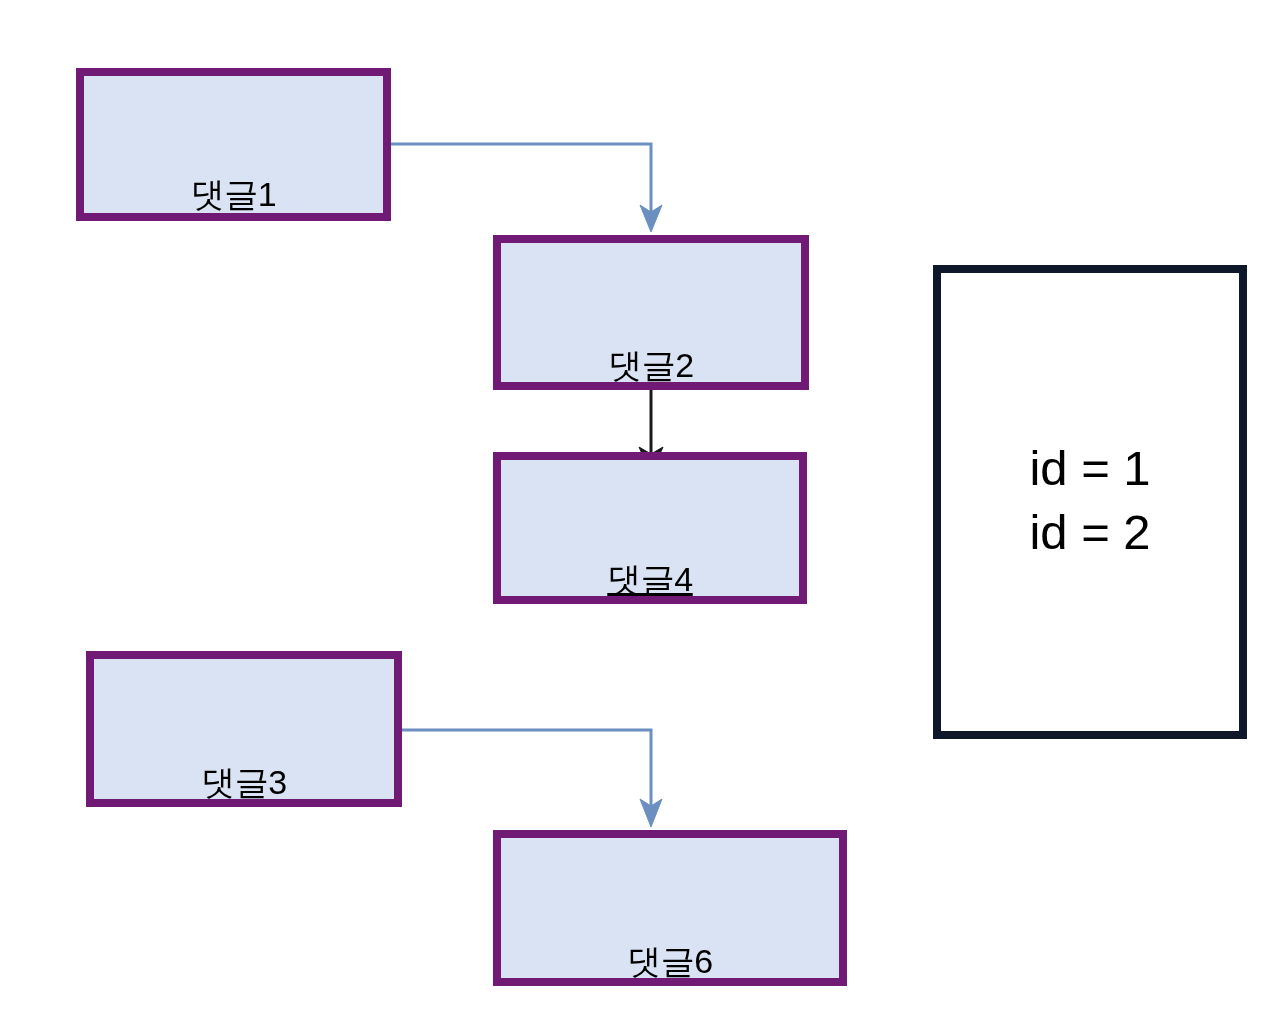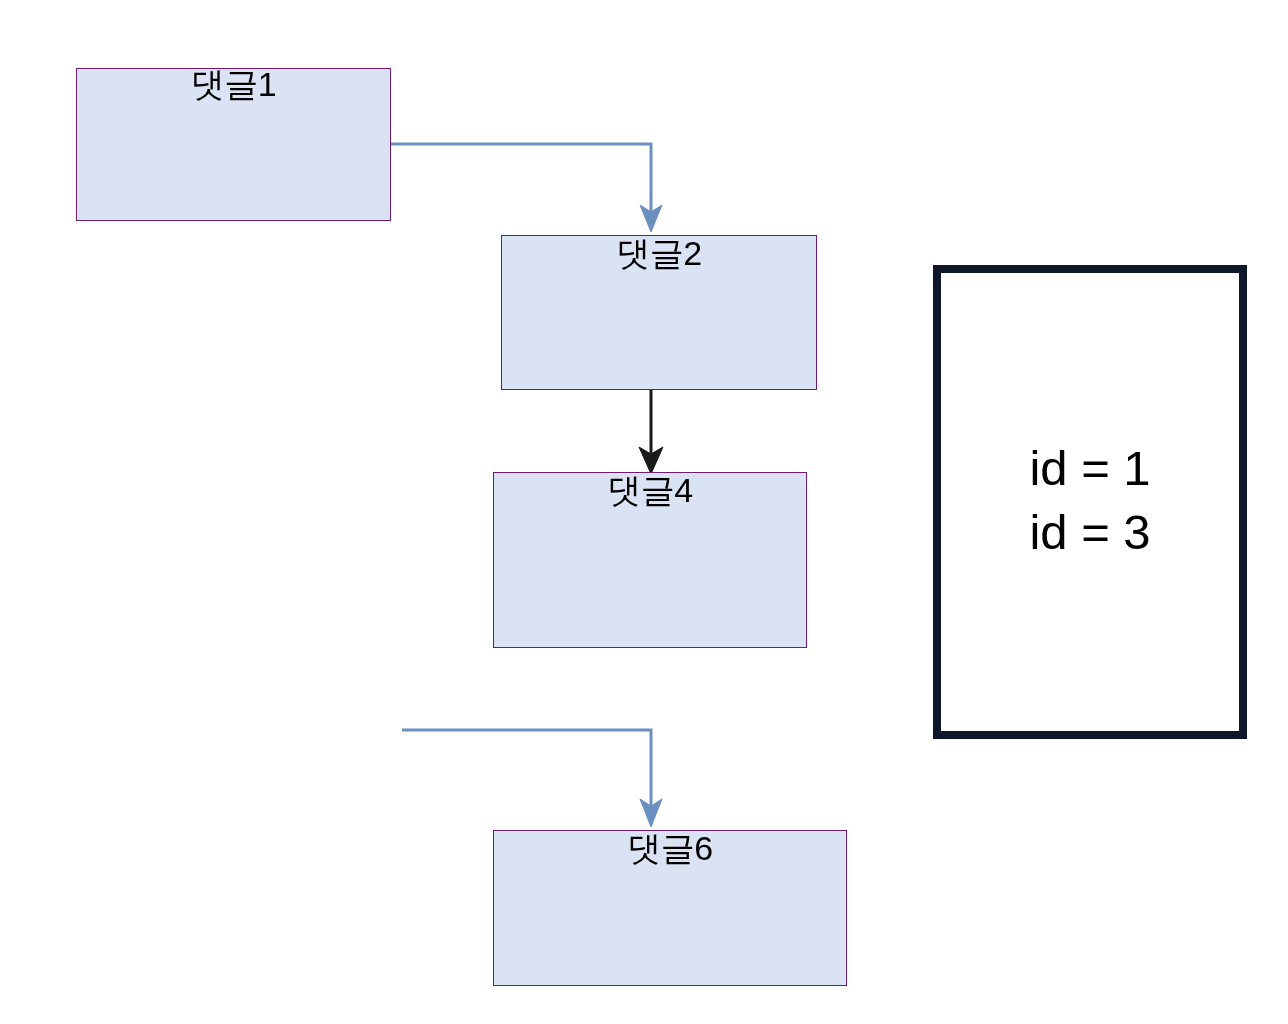--- a/index.html
+++ b/index.html
@@ -14,36 +14,36 @@
     position: relative;
     width: 1288px;
     height: 1024px;
     background: #ffffff;
     overflow: hidden;
   }
   .node {
     position: absolute;
     box-sizing: border-box;
     background: #dae3f3;
-    border: 1px solid #701a75;
+    border: 8px solid #701a75;
     display: flex;
-    align-items: flex-start;
+    align-items: flex-end;
     justify-content: center;
     color: #000000;
     font-size: 34px;
     font-family: "Liberation Sans", sans-serif;
     letter-spacing: -0.5px;
   }
   .node-label {
     display: block;
     line-height: 1;
   }
   #node-1 { left: 76px;  top: 68px;  width: 315px; height: 153px; }
-  #node-2 { left: 493px; top: 235px; width: 316px; height: 155px; margin-left: 8px; }
-  #node-4 { left: 493px; top: 472px; width: 314px; height: 176px; }
+  #node-2 { left: 493px; top: 235px; width: 316px; height: 155px; }
+  #node-4 { left: 493px; top: 452px; width: 314px; height: 152px; text-decoration: underline; }
   #node-3 { left: 86px;  top: 651px; width: 316px; height: 156px; }
   #node-6 { left: 493px; top: 830px; width: 354px; height: 156px; }
 
   #node-1 .node-label { transform: translateY(-2px); }
 
   .id-panel {
     position: absolute;
     left: 933px;
     top: 265px;
     width: 314px;
@@ -107,25 +107,28 @@
   </div>
 
   <div class="node" id="node-2">
     <span class="node-label">댓글2</span>
   </div>
 
   <div class="node" id="node-4">
     <span class="node-label">댓글4</span>
   </div>
 
+  <div class="node" id="node-3">
+    <span class="node-label">댓글3</span>
+  </div>
 
   <div class="node" id="node-6">
     <span class="node-label">댓글6</span>
   </div>
 
   <div class="id-panel">
     <div class="id-list">
       <span class="id-line">id = 1</span>
-      <span class="id-line">id = 3</span>
+      <span class="id-line">id = 2</span>
     </div>
   </div>
 
 </div>
 
 </body></html>

